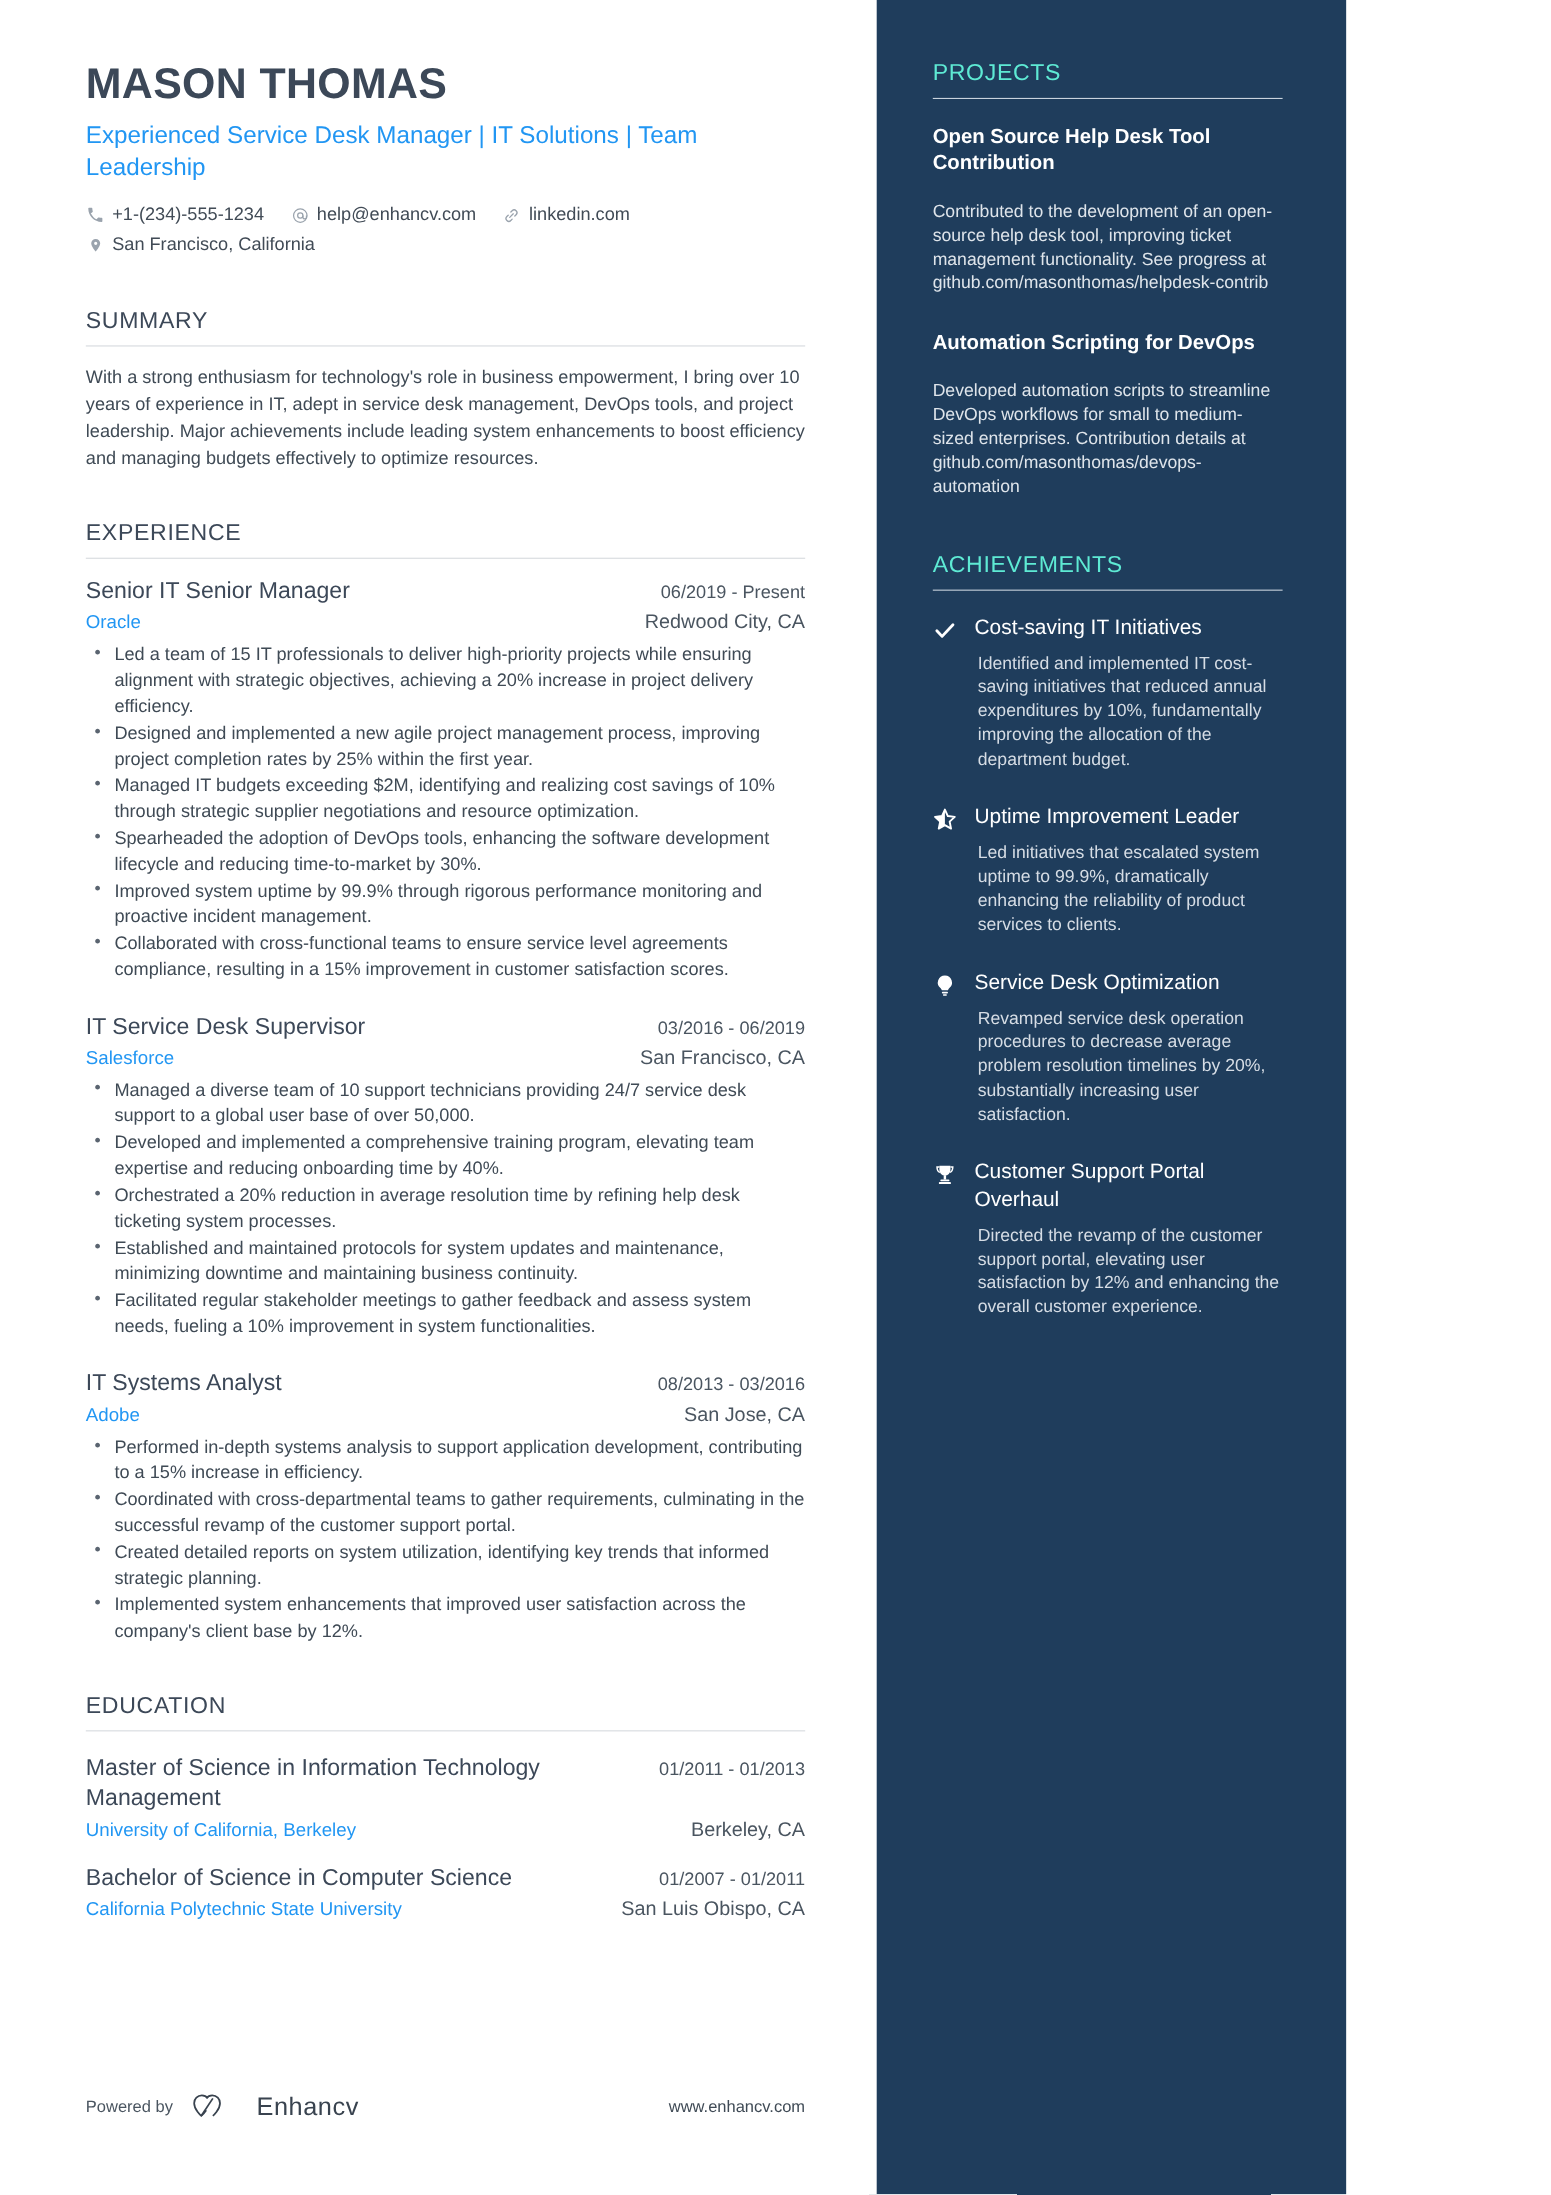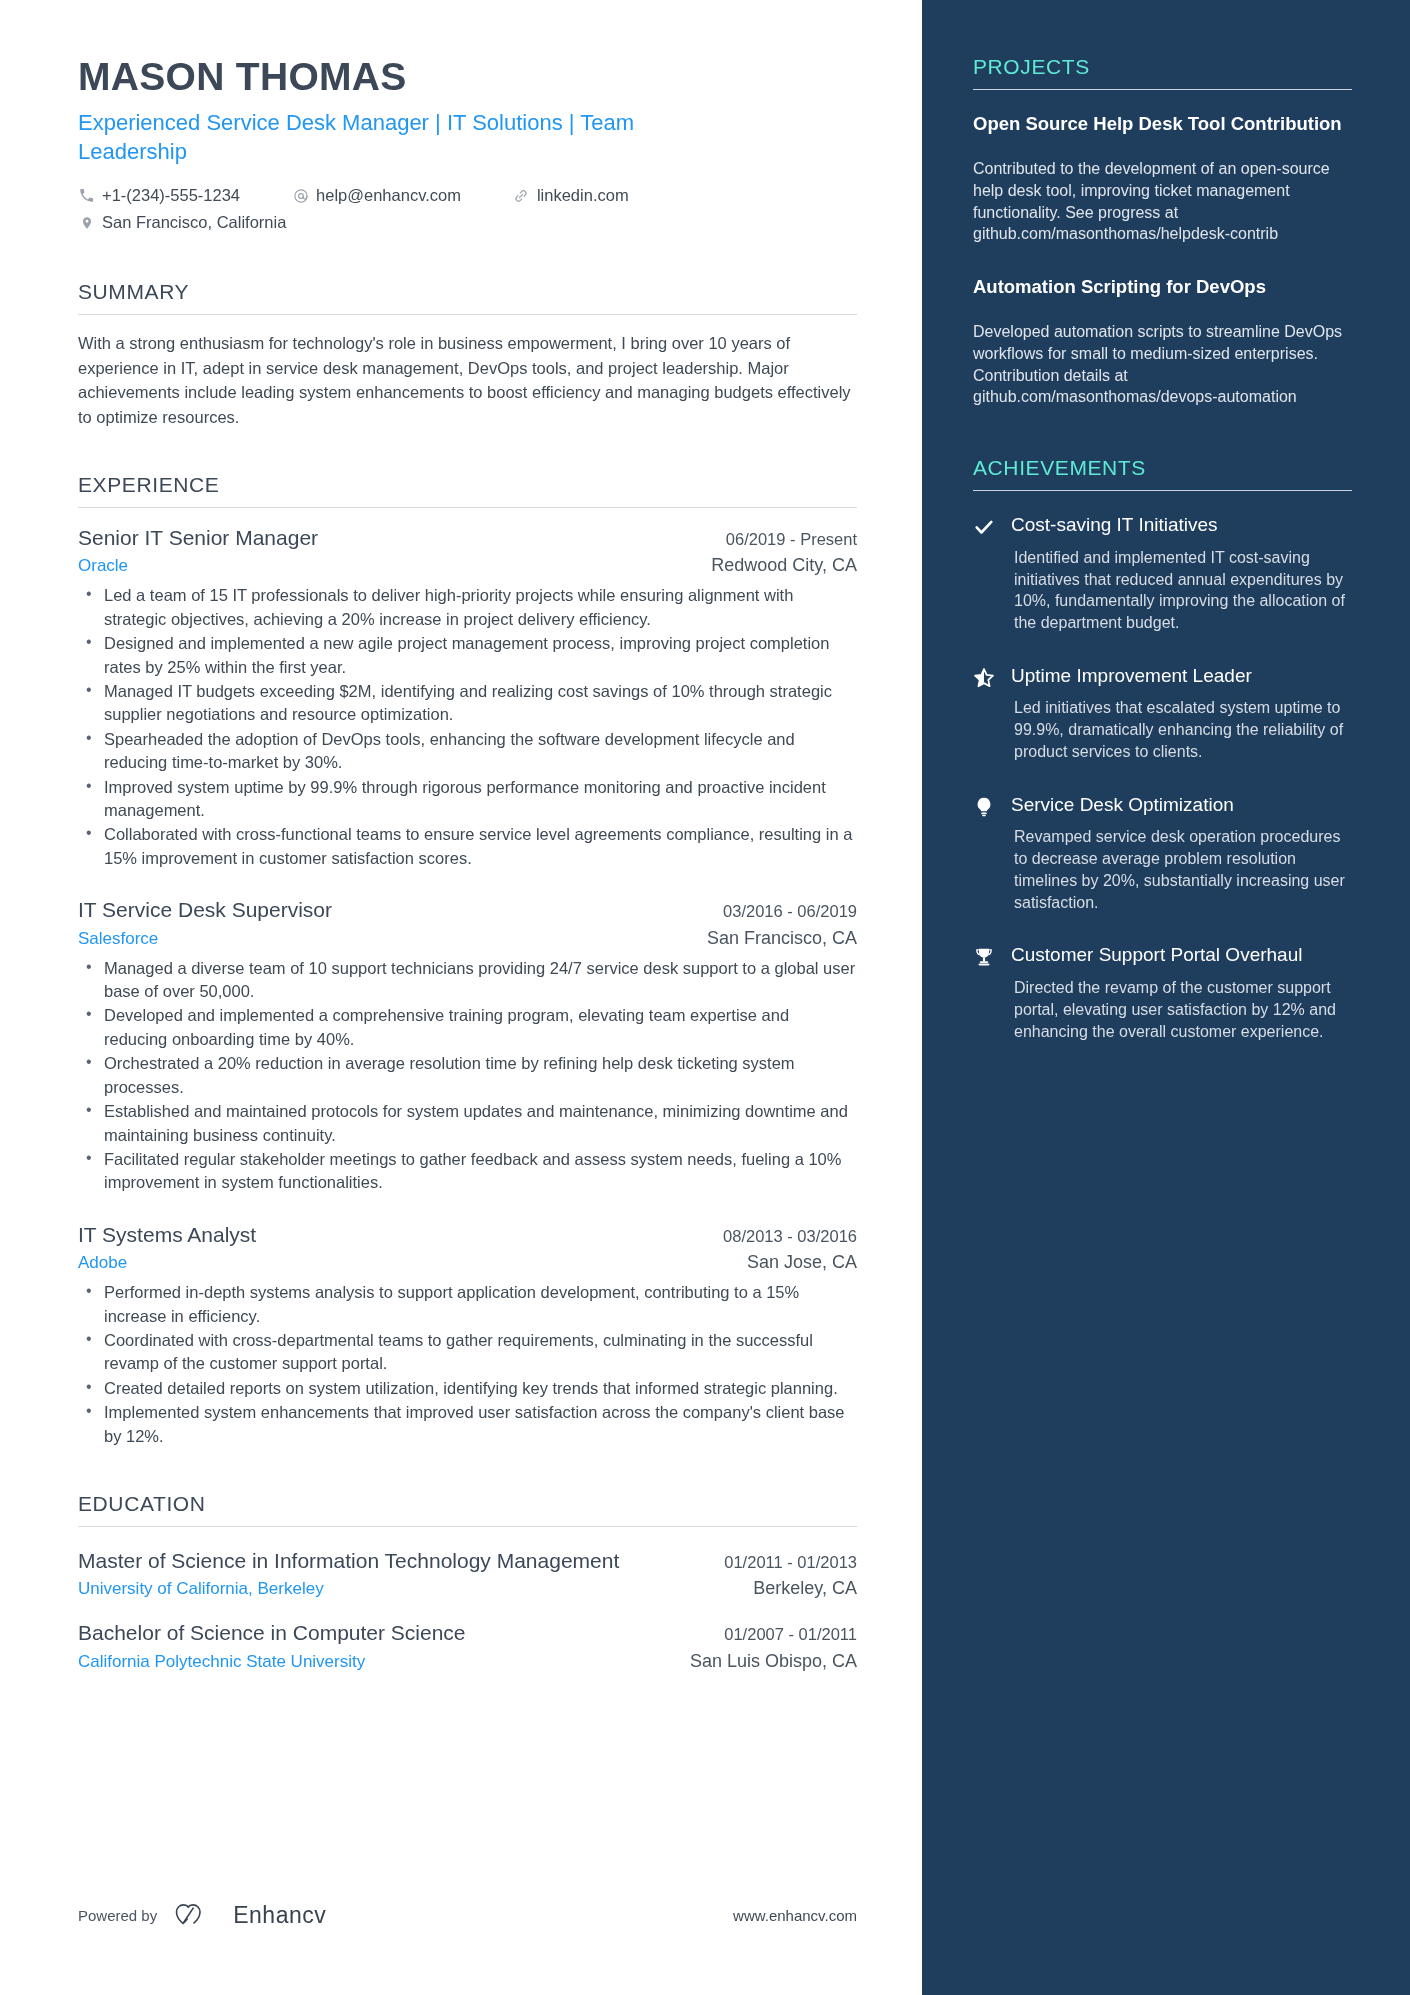--- a/index.html
+++ b/index.html
@@ -6,21 +6,21 @@
 
   html, body {
     width: 1410px;
     height: 1995px;
     background: #ffffff;
     font-family: "Liberation Sans", sans-serif;
   }
 
   .page {
     position: relative;
-    width: 1410px;
+    width: 1224px;
     height: 1995px;
     background: #ffffff;
     display: flex;
     overflow: hidden;
   }
 
   
   .left-col {
     width: 915px;
     padding: 55px 58px 0 78px;
@@ -43,21 +43,21 @@
     font-weight: 400;
     margin-bottom: 16px;
     max-width: 650px;
   }
 
   .contact-lines {
     font-size: 16.5px;
     color: #414b56;
     line-height: 1.65;
   }
-  .contact-row { display: flex; flex-wrap: wrap; align-items: center; gap: 28px; }
+  .contact-row { display: flex; flex-wrap: wrap; align-items: center; }
   .contact-item {
     display: inline-flex;
     align-items: center;
     margin-right: 24px;
     white-space: nowrap;
   }
   .contact-item .ic {
     display: inline-flex;
     align-items: center;
     justify-content: center;

